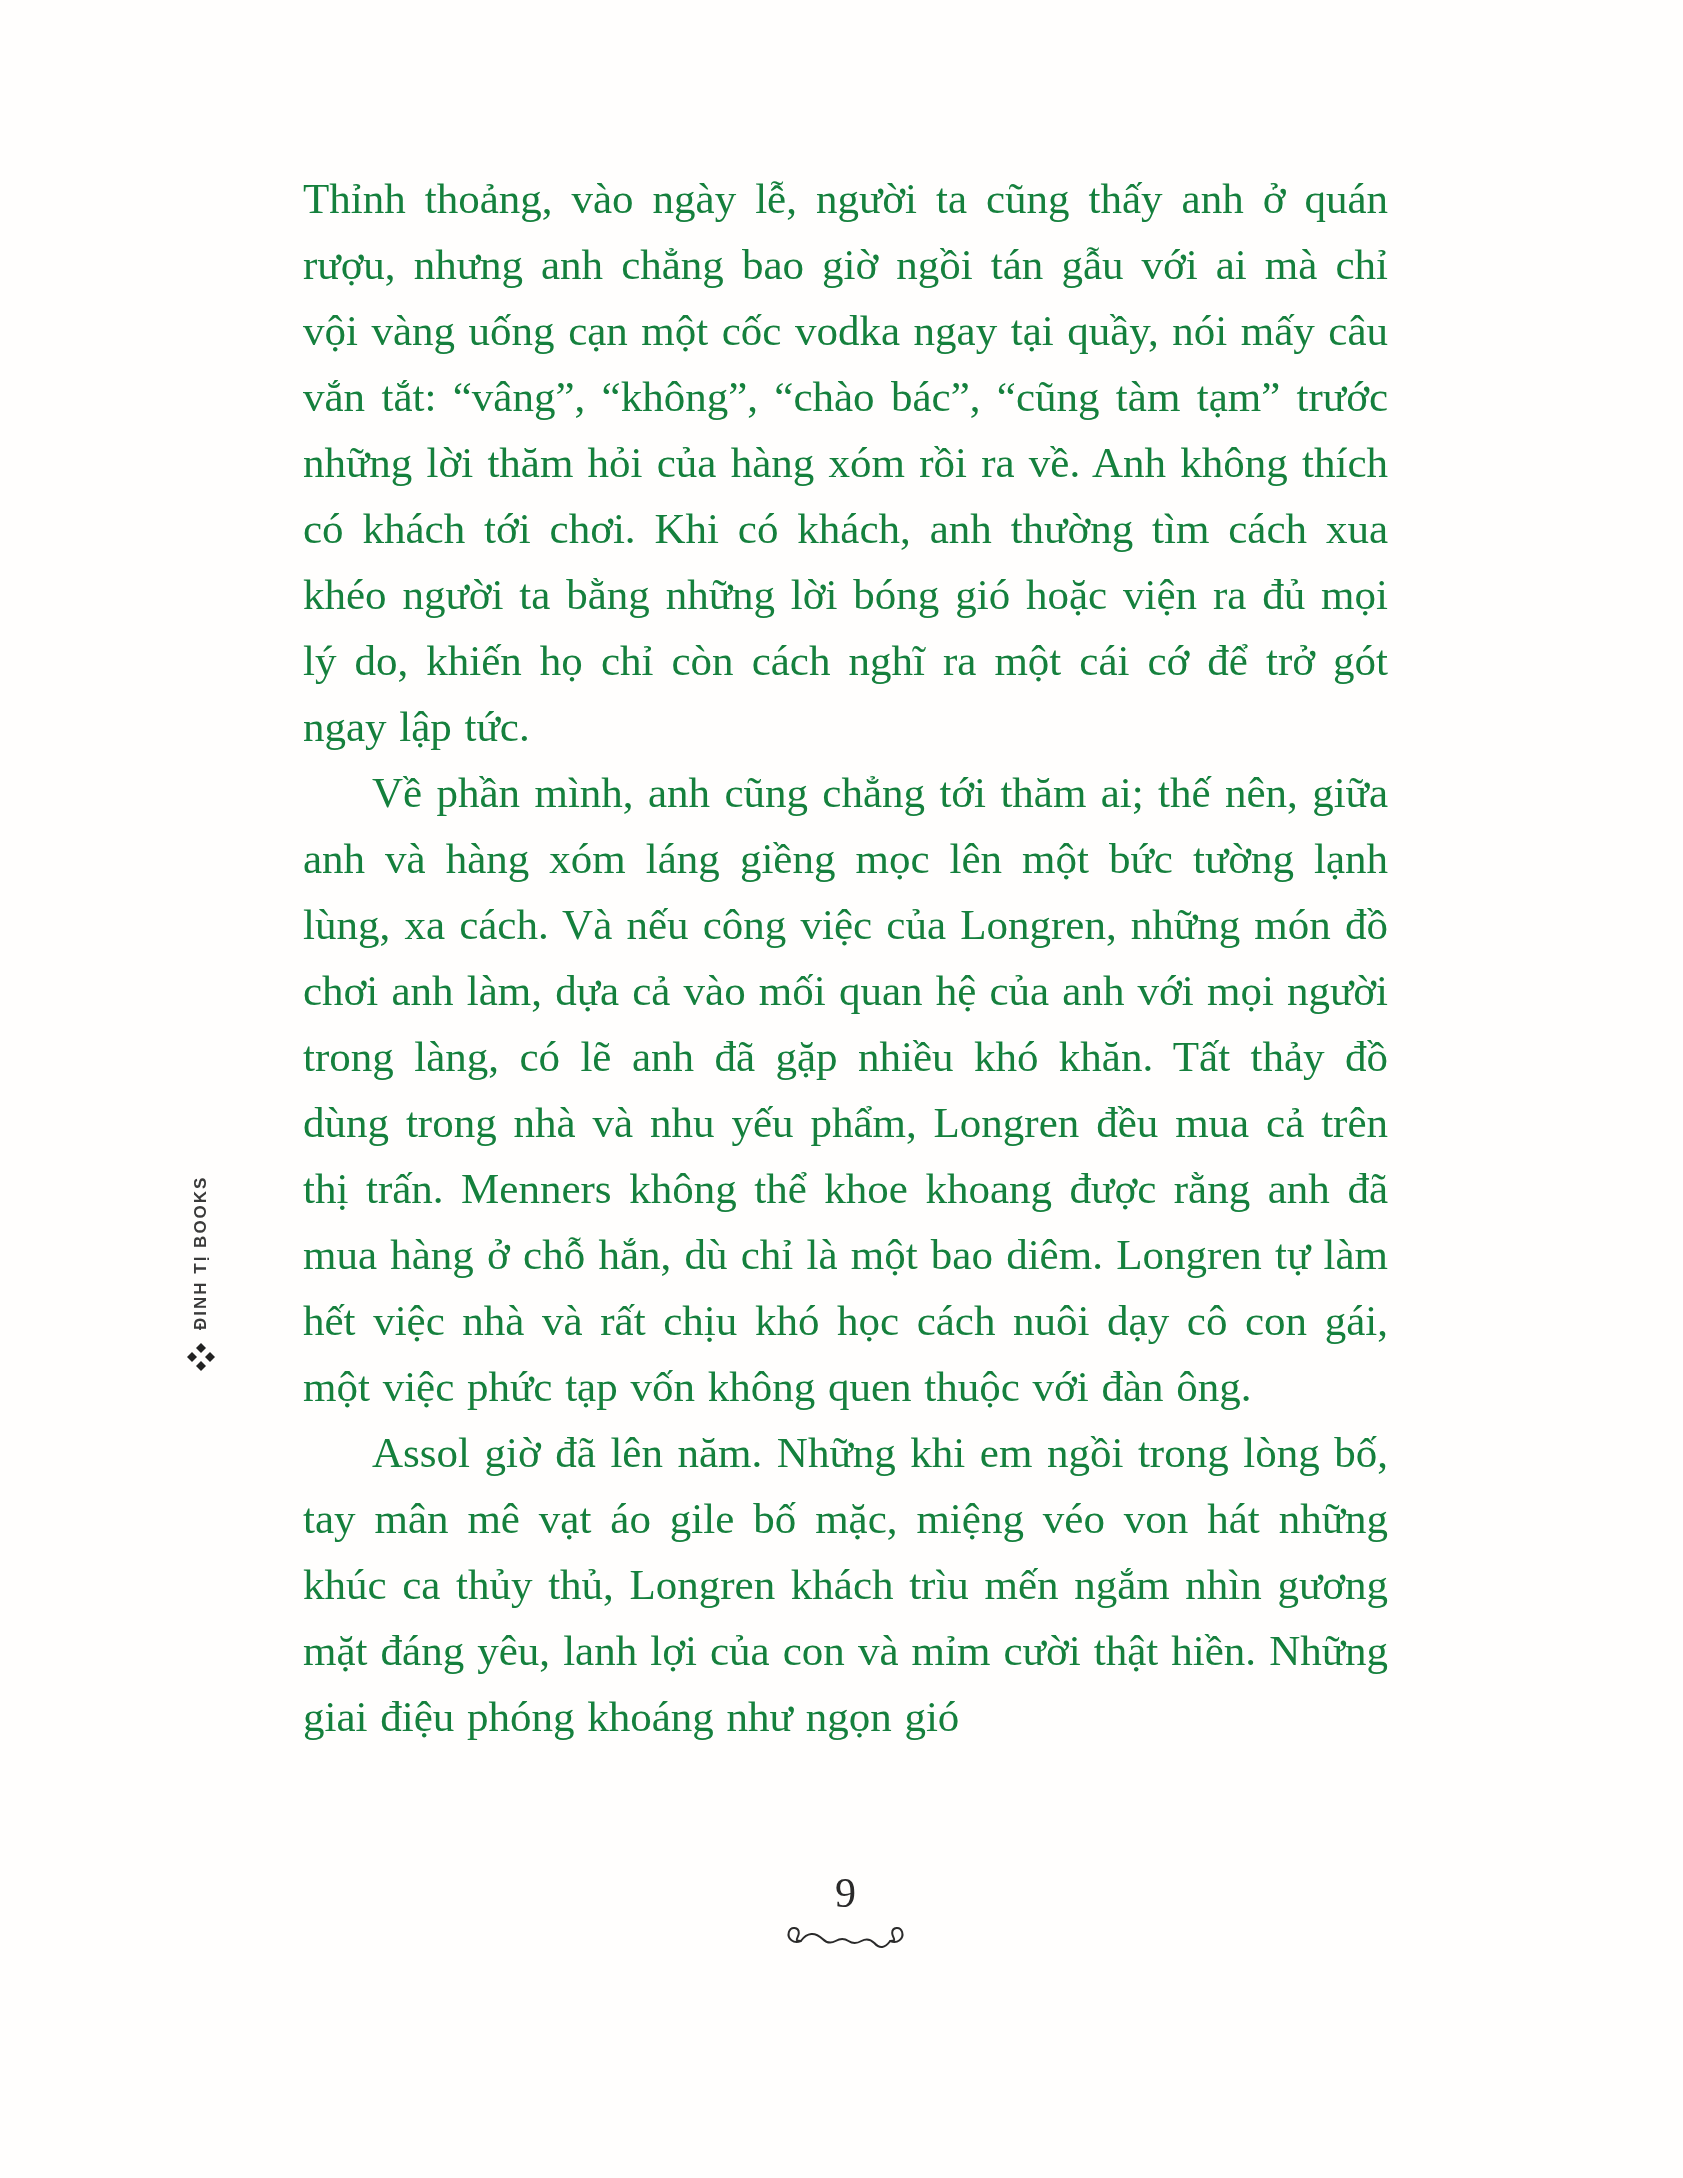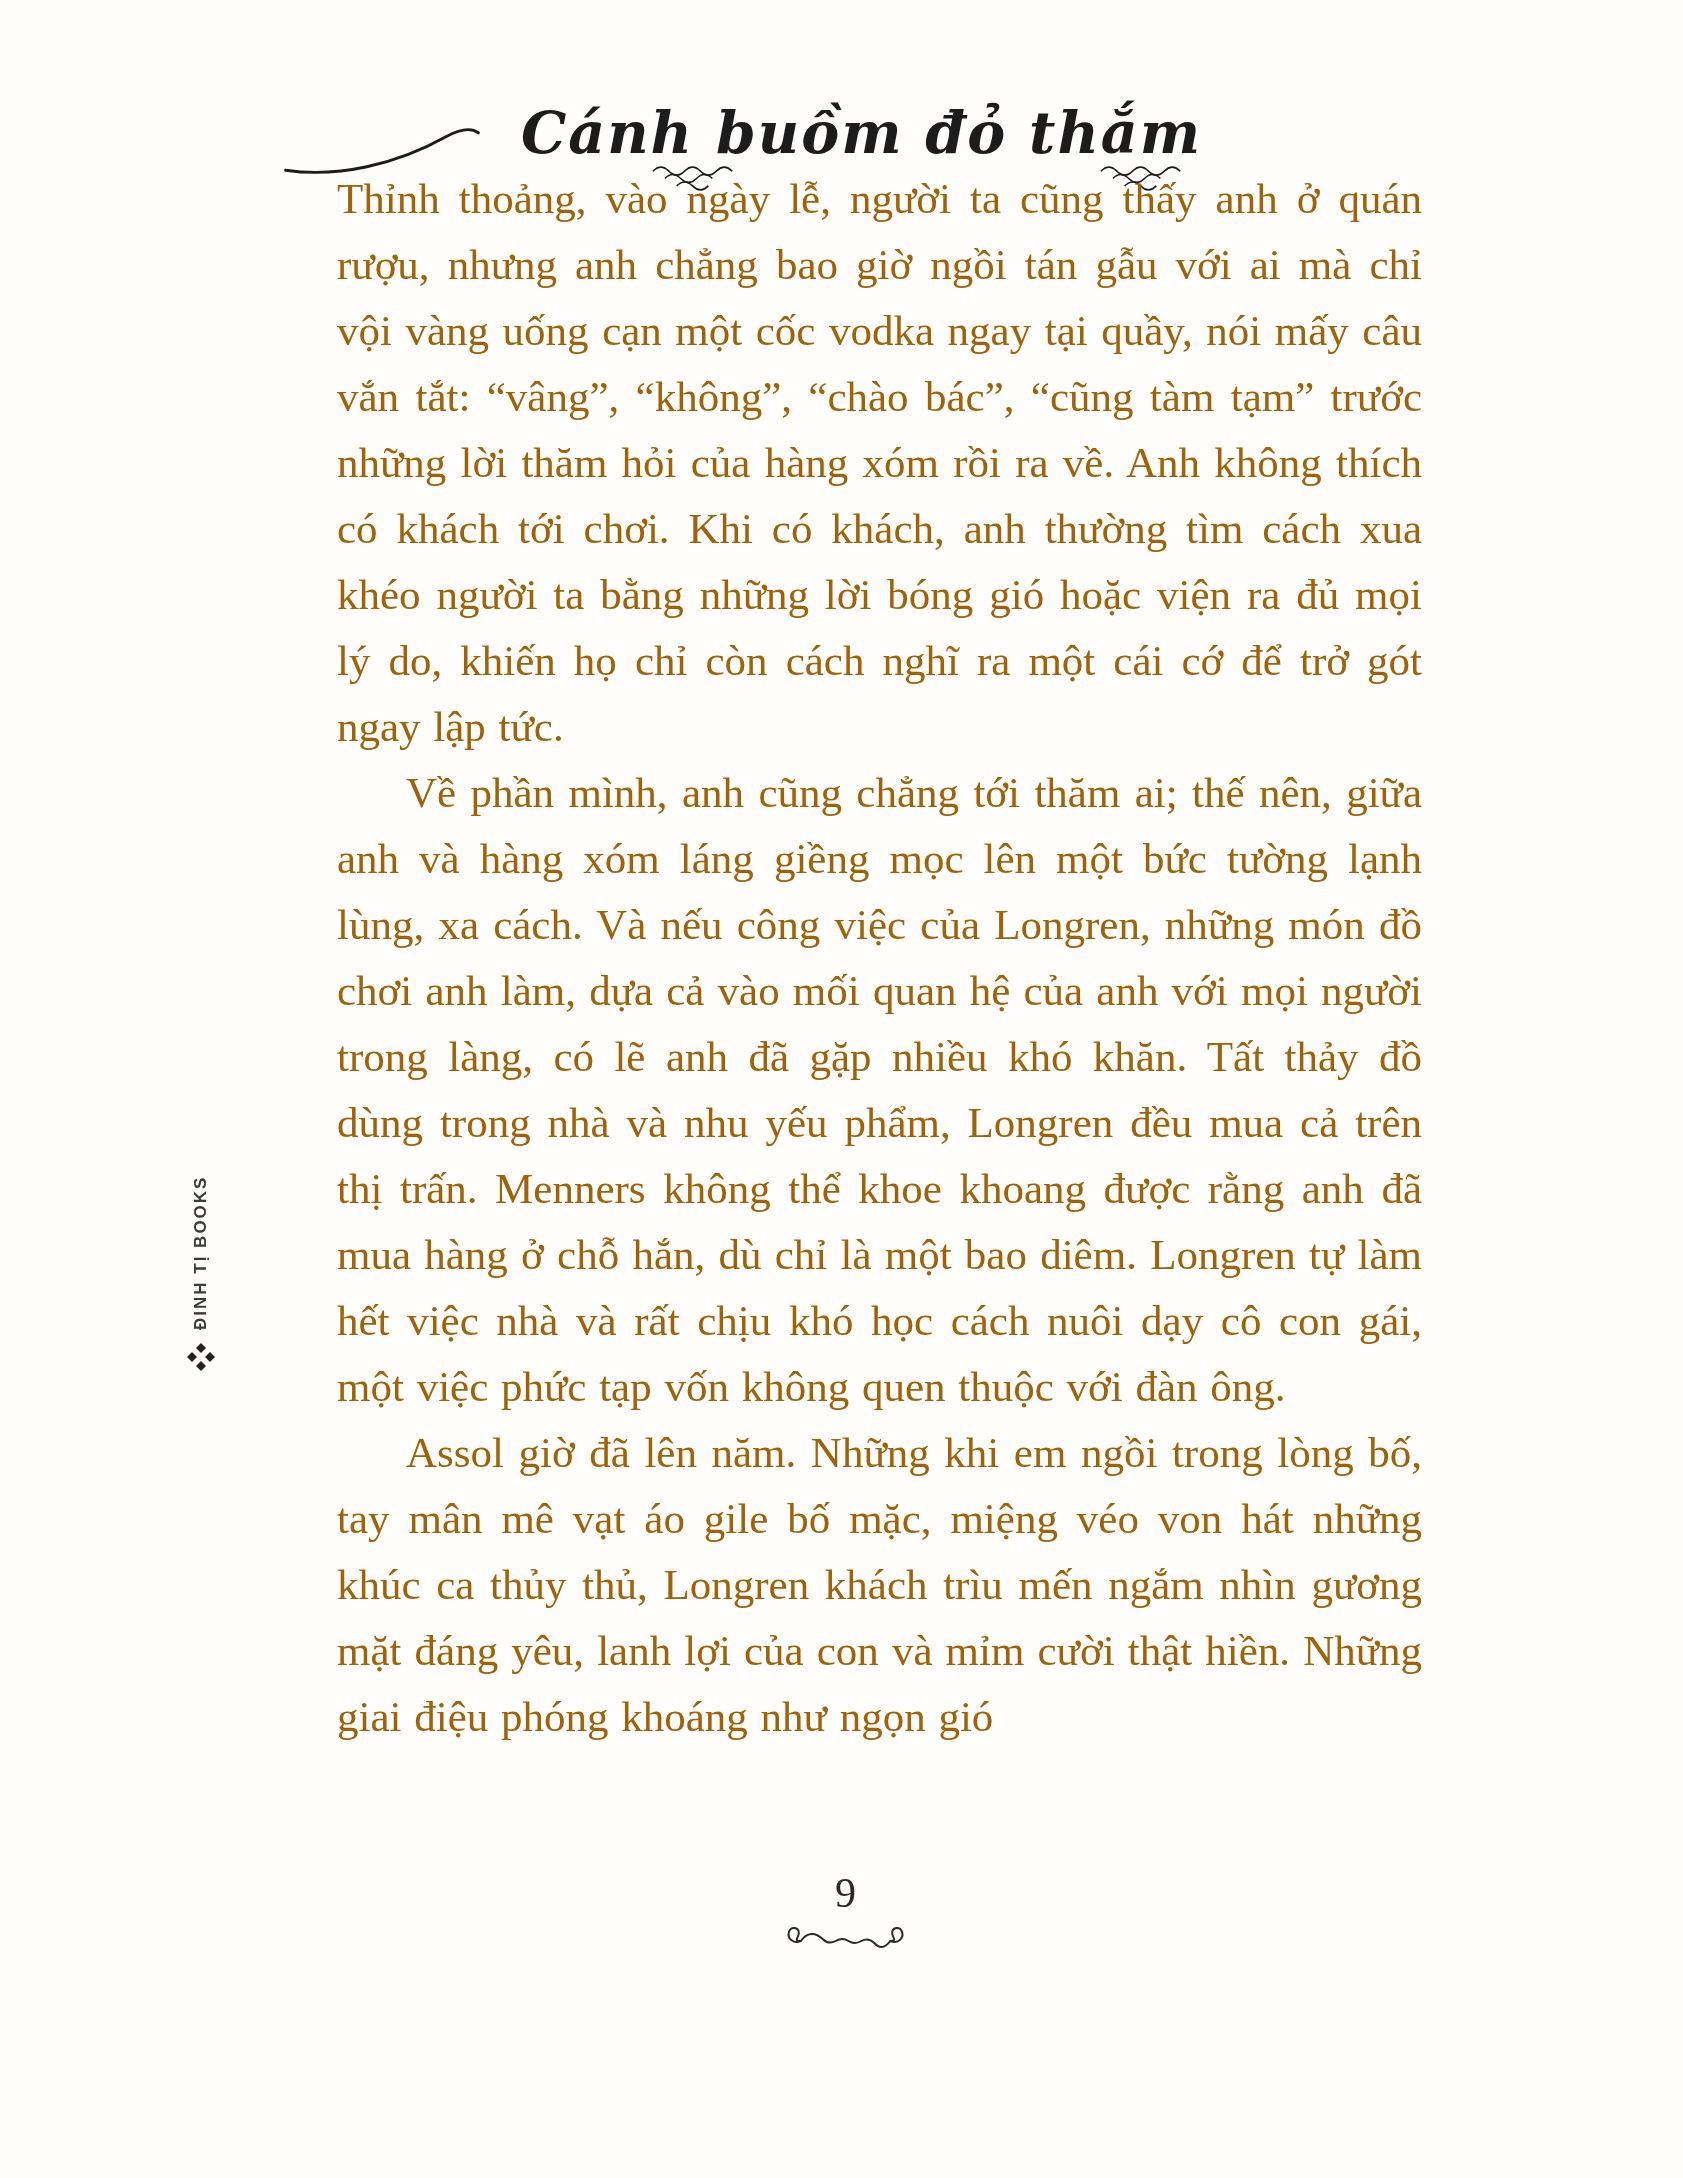--- a/index.html
+++ b/index.html
@@ -57,22 +57,21 @@
 
   
   .body-text {
     position: absolute;
     top: 166px;
     left: 303px;
     width: 1085px;
     font-size: 43px;
     line-height: 66px;
     text-align: justify;
-    color: #a16207;
-    margin-left: 34px;
+    color: #15803d;
   }
   .body-text p {
     margin: 0;
     word-spacing: 2px;
   }
   .body-text p.indent {
     text-indent: 69px;
   }
 
   
@@ -113,42 +112,20 @@
   }
   .publisher-logo {
     margin-top: 12px;
   }
 </style>
 </head>
 <body>
 
 <div class="page">
 
-  <div class="header">
-    <div class="header-inner">
-      <svg class="swash" width="198" height="59" viewBox="0 0 200 60">
-        <path d="M2,50 C55,58 115,44 165,16 C178,9 190,6 198,12" fill="none" stroke="#1c1c1c" stroke-width="3" stroke-linecap="round"></path>
-      </svg>
-      <span class="header-title">Cánh buồm đỏ thắm</span>
-      <svg class="ripple-left" width="95" height="26" viewBox="0 0 96 26">
-        <g fill="none" stroke="#1c1c1c" stroke-width="1.6">
-          <path d="M4,5 q8,-8 16,0 t16,0 t16,0 t16,0 t16,0"></path>
-          <path d="M16,12.5 q8,-8 16,0 t16,0 t16,0"></path>
-          <path d="M28,20 q8,-8 16,0 t16,0"></path>
-        </g>
-      </svg>
-      <svg class="ripple-right" width="95" height="26" viewBox="0 0 96 26">
-        <g fill="none" stroke="#1c1c1c" stroke-width="1.6">
-          <path d="M4,5 q8,-8 16,0 t16,0 t16,0 t16,0 t16,0"></path>
-          <path d="M16,12.5 q8,-8 16,0 t16,0 t16,0"></path>
-          <path d="M28,20 q8,-8 16,0 t16,0"></path>
-        </g>
-      </svg>
-    </div>
-  </div>
 
   <div class="body-text">
     <p class="para">Thỉnh thoảng, vào ngày lễ, người ta cũng thấy anh ở quán rượu, nhưng anh chẳng bao giờ ngồi tán gẫu với ai mà chỉ vội vàng uống cạn một cốc vodka ngay tại quầy, nói mấy câu vắn tắt: “vâng”, “không”, “chào bác”, “cũng tàm tạm” trước những lời thăm hỏi của hàng xóm rồi ra về. Anh không thích có khách tới chơi. Khi có khách, anh thường tìm cách xua khéo người ta bằng những lời bóng gió hoặc viện ra đủ mọi lý do, khiến họ chỉ còn cách nghĩ ra một cái cớ để trở gót ngay lập tức.</p>
     <p class="para indent">Về phần mình, anh cũng chẳng tới thăm ai; thế nên, giữa anh và hàng xóm láng giềng mọc lên một bức tường lạnh lùng, xa cách. Và nếu công việc của Longren, những món đồ chơi anh làm, dựa cả vào mối quan hệ của anh với mọi người trong làng, có lẽ anh đã gặp nhiều khó khăn. Tất thảy đồ dùng trong nhà và nhu yếu phẩm, Longren đều mua cả trên thị trấn. Menners không thể khoe khoang được rằng anh đã mua hàng ở chỗ hắn, dù chỉ là một bao diêm. Longren tự làm hết việc nhà và rất chịu khó học cách nuôi dạy cô con gái, một việc phức tạp vốn không quen thuộc với đàn ông.</p>
     <p class="para indent">Assol giờ đã lên năm. Những khi em ngồi trong lòng bố, tay mân mê vạt áo gile bố mặc, miệng véo von hát những khúc ca thủy thủ, Longren khách trìu mến ngắm nhìn gương mặt đáng yêu, lanh lợi của con và mỉm cười thật hiền. Những giai điệu phóng khoáng như ngọn gió</p>
   </div>
 
   <div class="footer">
     <div class="page-number">9</div>
     <div class="footer-ornament">

